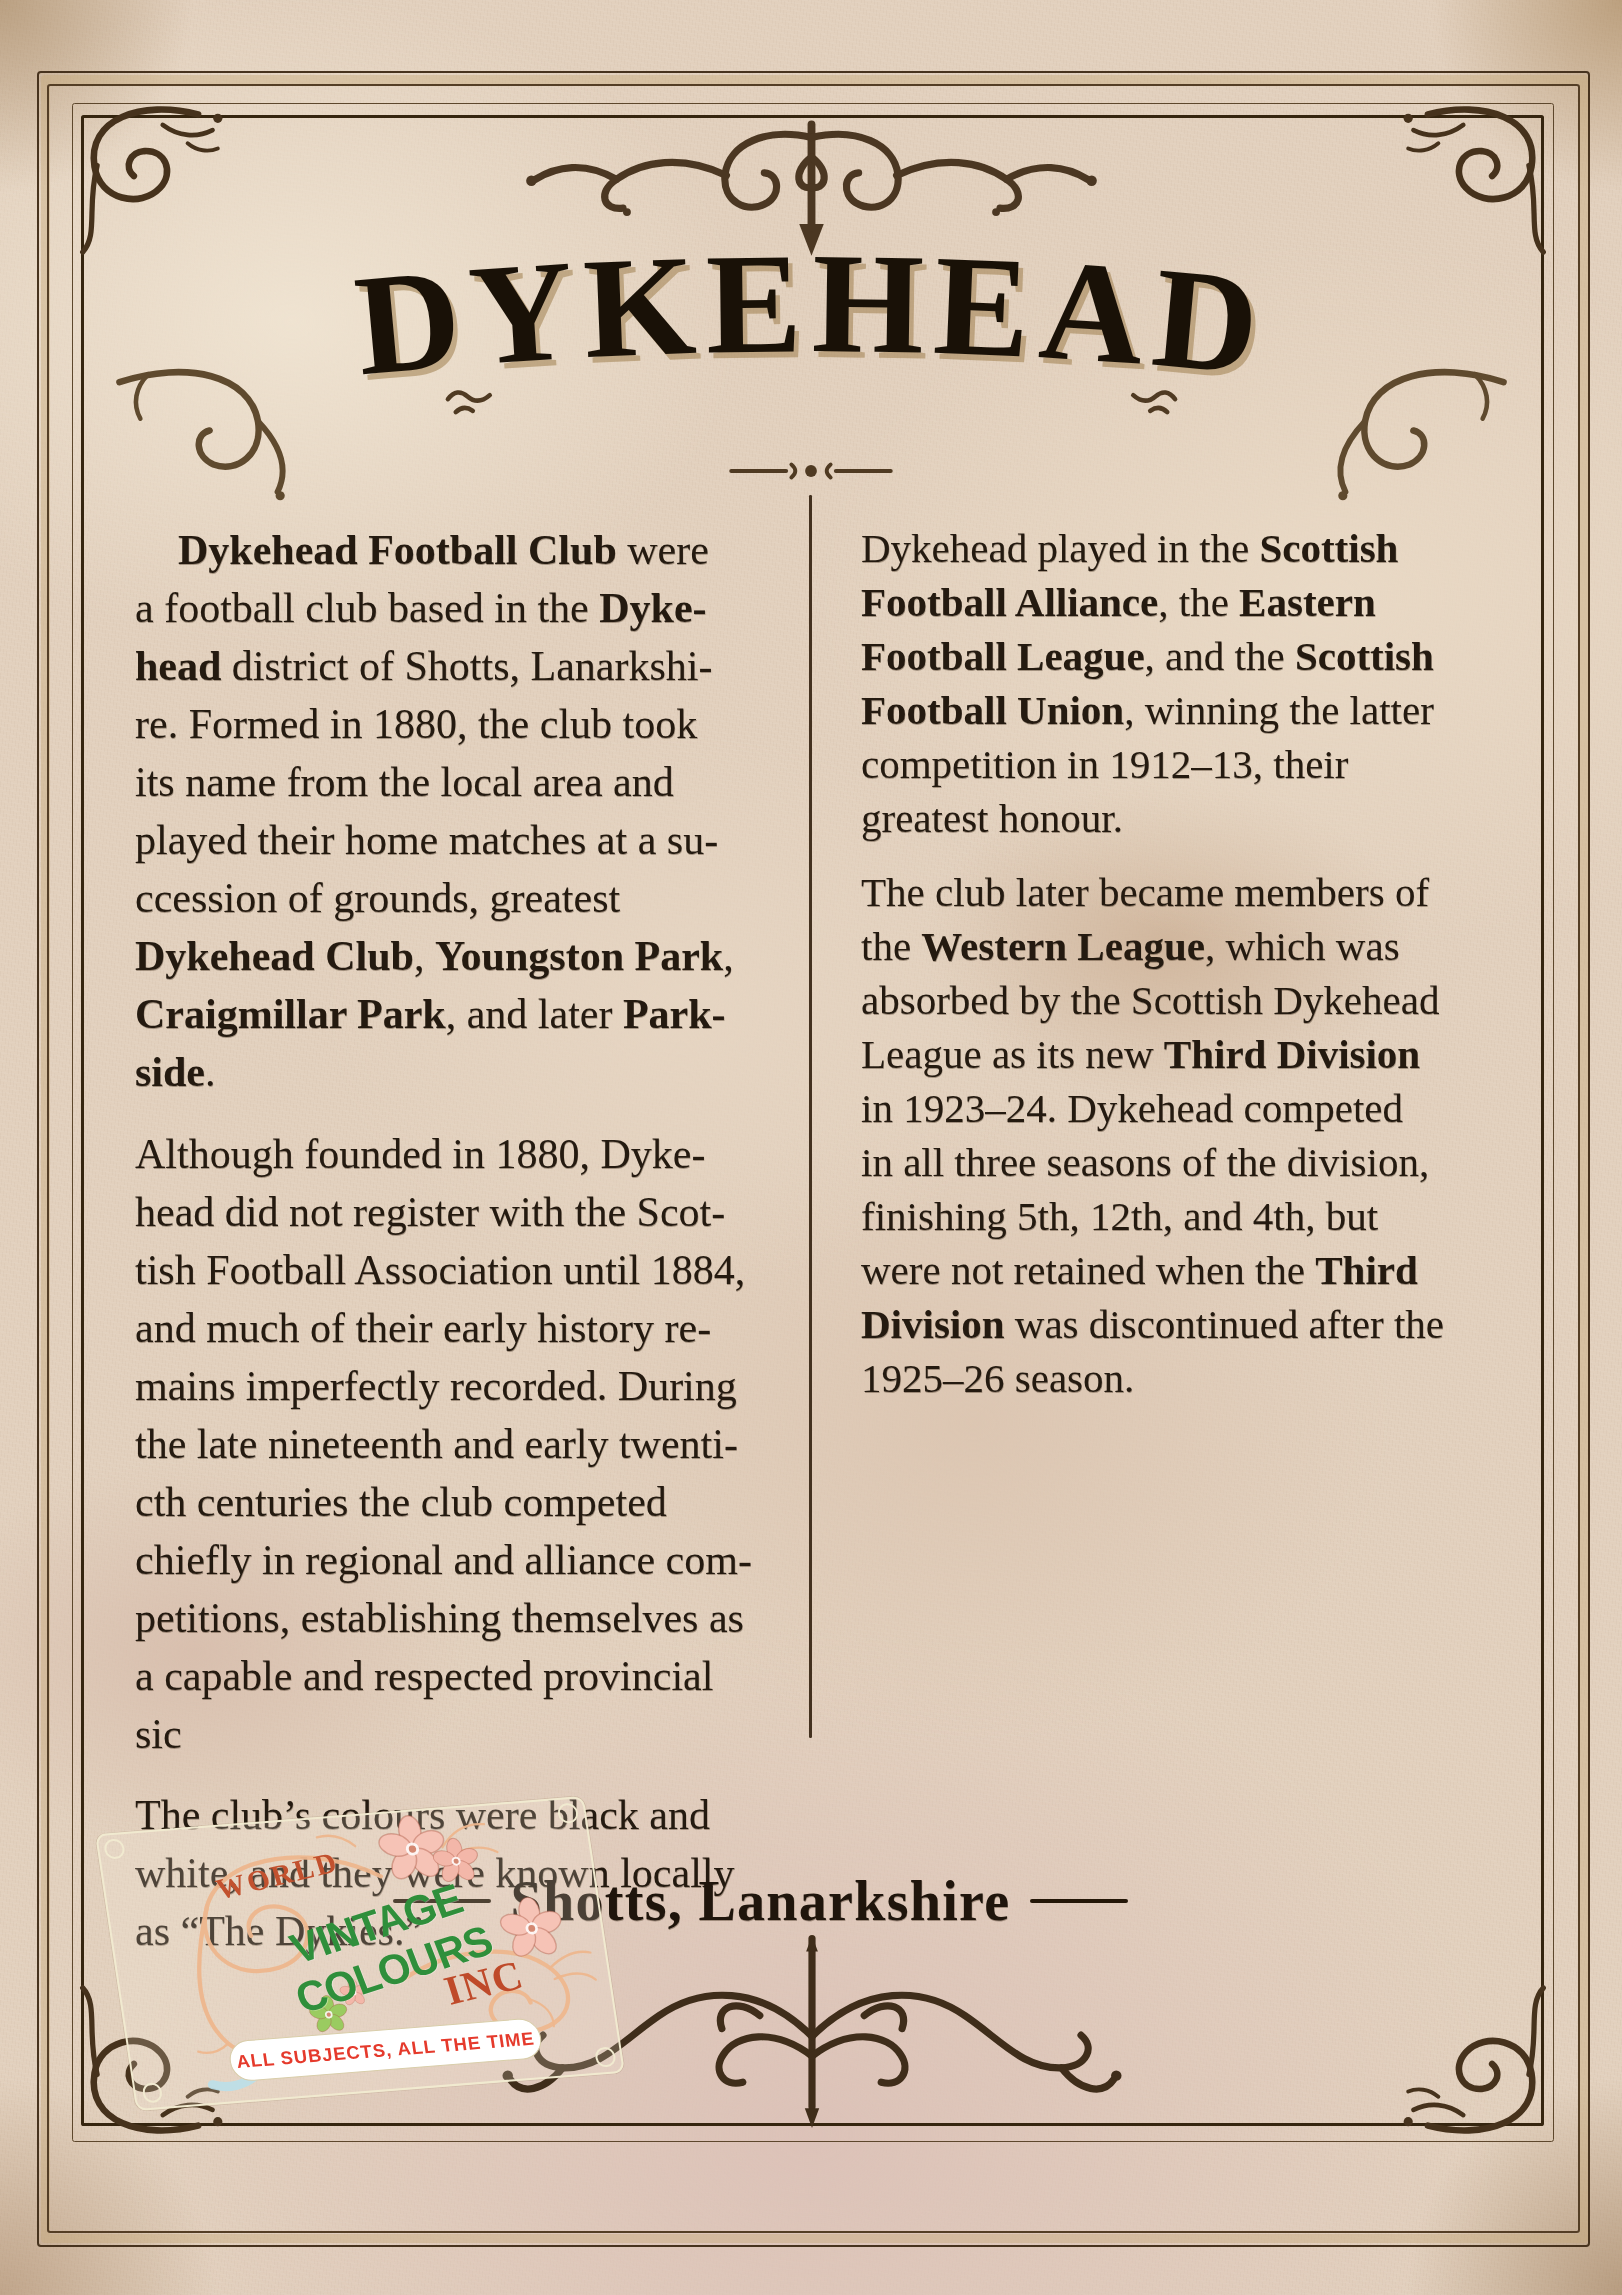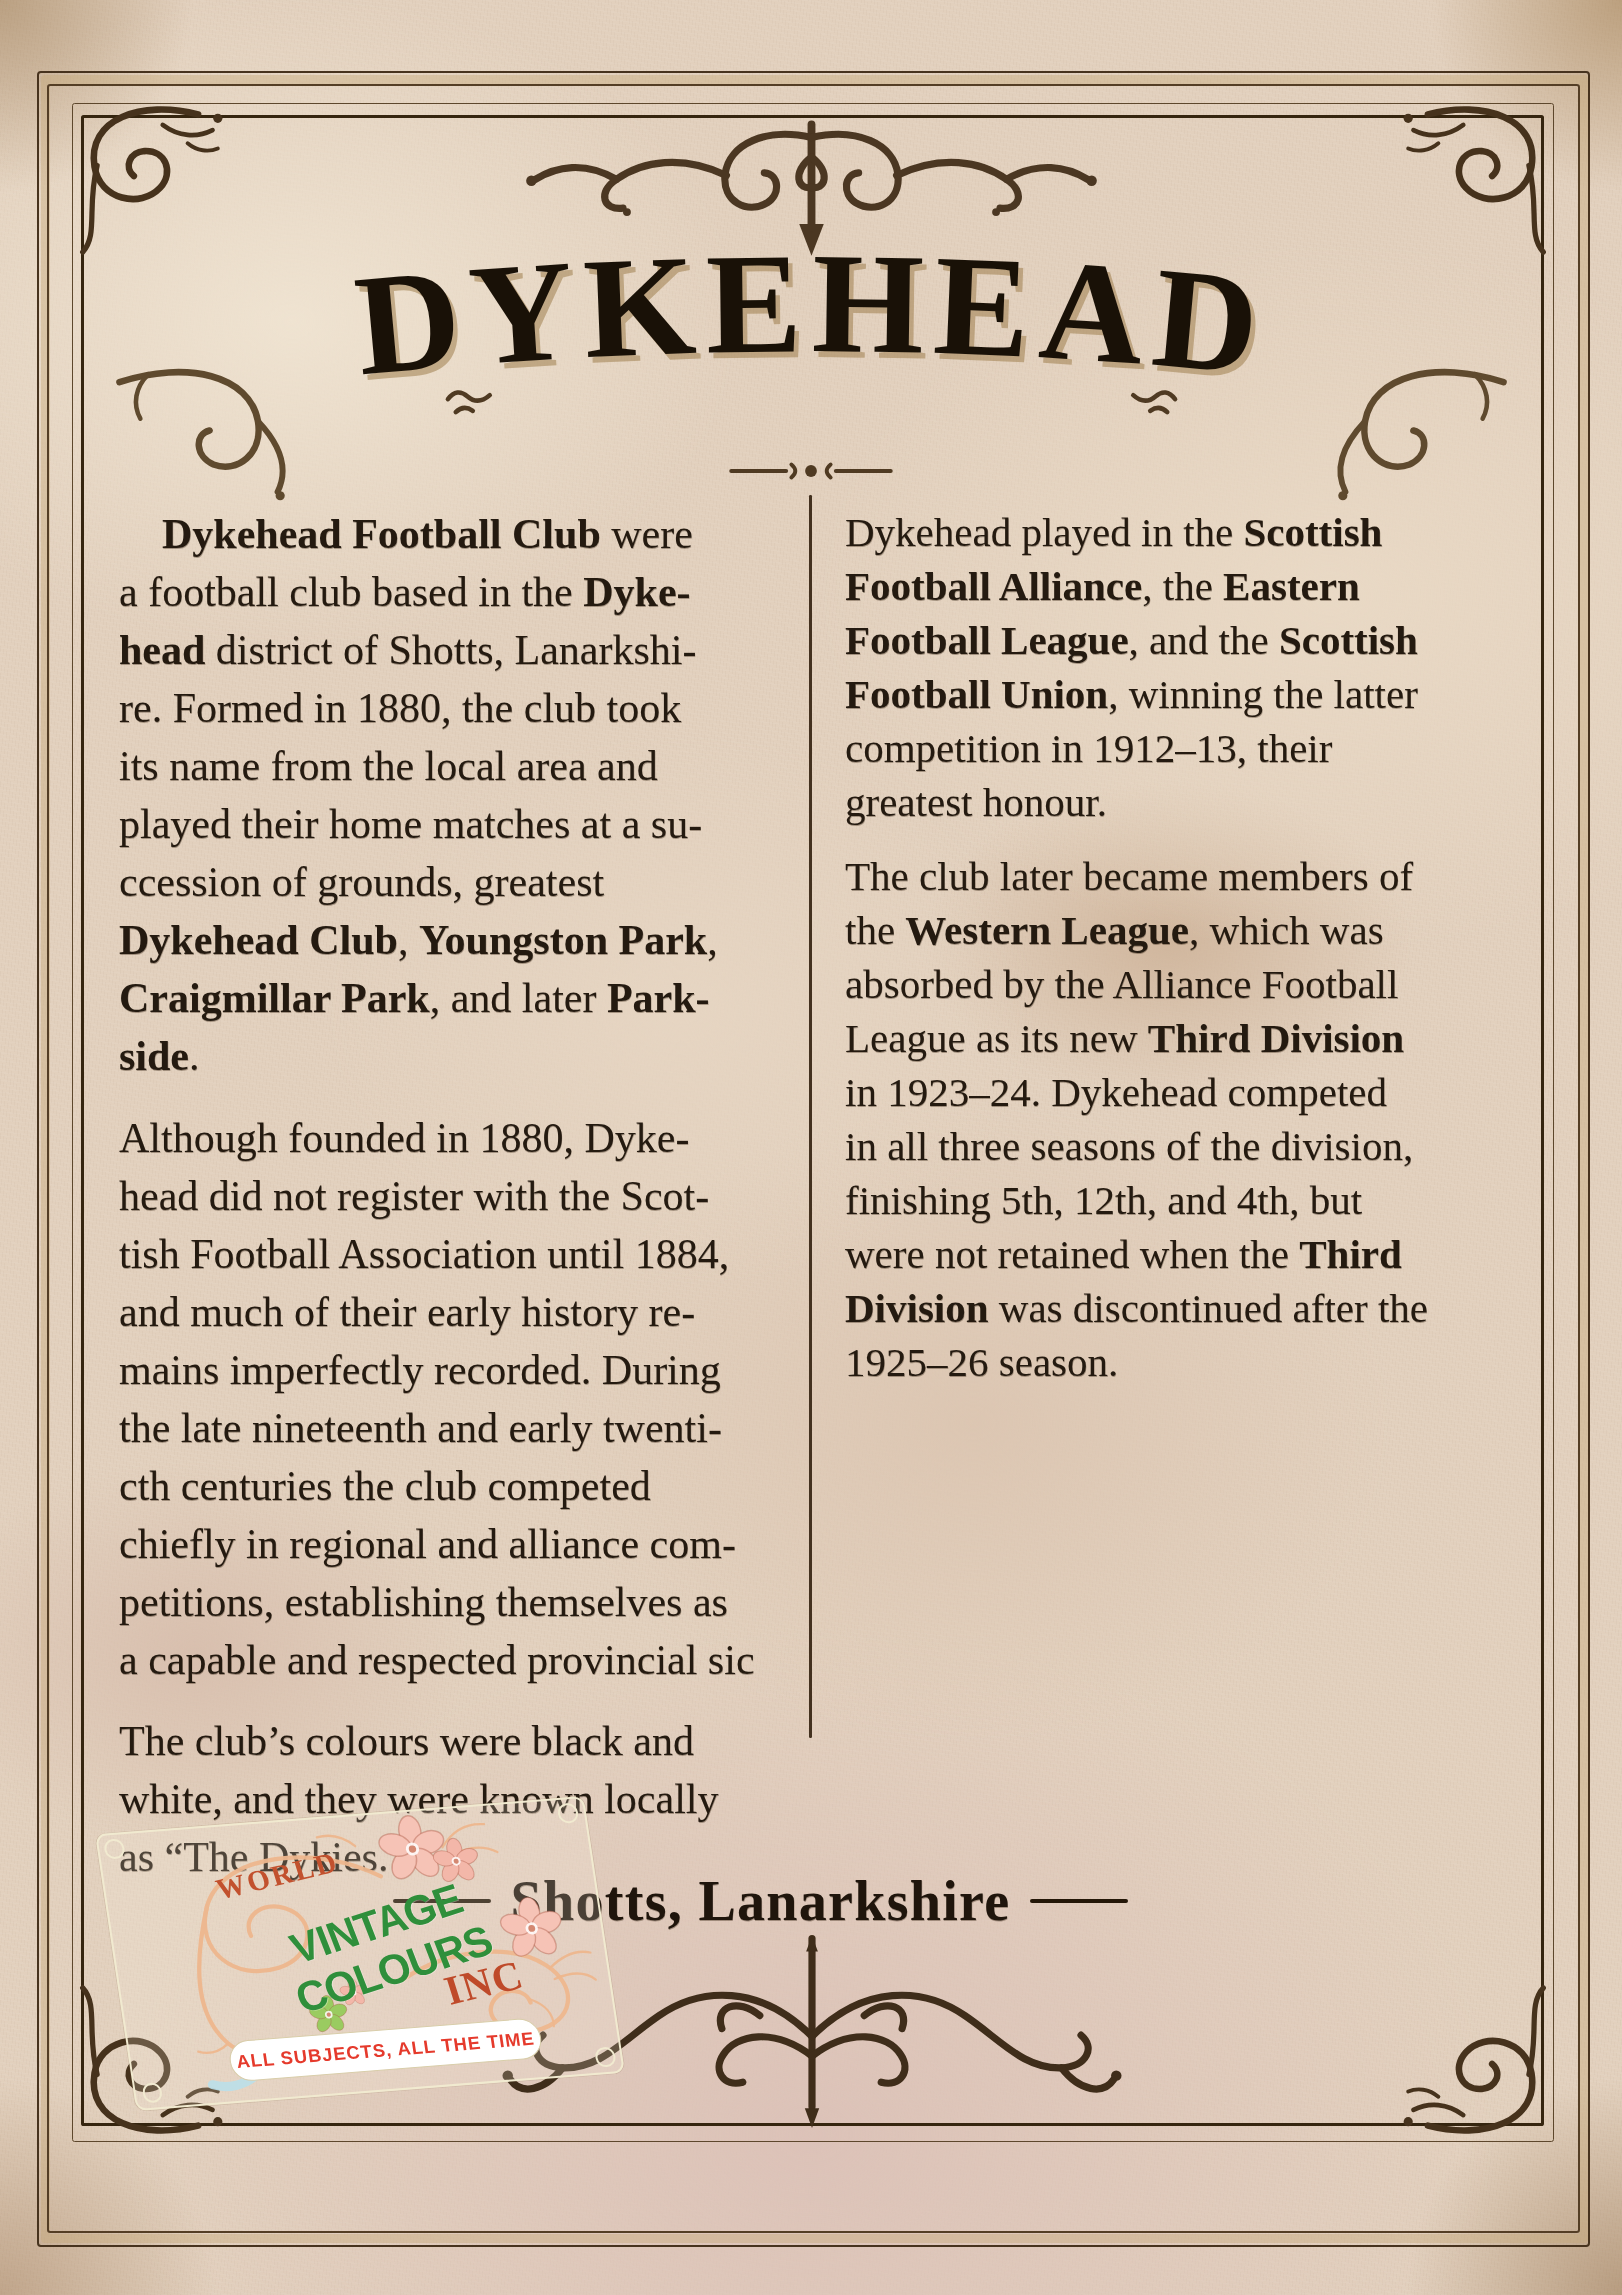--- a/index.html
+++ b/index.html
@@ -51,21 +51,21 @@
   .side-flourish{position:absolute;width:196px;height:151px;top:353px;}
   .side-flourish.left{left:109px;}
   .side-flourish.right{right:109px;transform:scaleX(-1);}
   .squiggle{position:absolute;width:51px;height:42px;top:382px;}
   .squiggle.left{left:444px;}
   .squiggle.right{right:444px;transform:scaleX(-1);}
   .sub-orn{position:absolute;left:726px;top:450px;width:170px;height:42px;}
   
   .col{position:absolute;top:505px;color:#241a10;
     text-shadow:0.4px 0.6px 0 rgba(43,26,10,0.35);}
-  .col p{margin:0;white-space:pre-line;}
+  .col p{margin:16px;white-space:pre-line;}
   .col-left{left:119px;width:664px;font-size:42px;line-height:58px;}
   .col-left p{margin-bottom:23.6px;}
   .col-right{left:845px;width:694px;font-size:41px;line-height:54px;}
   .col-right p{margin-bottom:19.6px;}
   .indent{text-indent:43px;}
   .b{font-weight:bold;}
   .divider{position:absolute;left:809px;top:495px;width:2.6px;height:1243px;background:#43311f;border-radius:1.3px;}
   
   .caption{position:absolute;left:0;top:1869px;width:1623px;display:flex;align-items:center;justify-content:center;gap:19.6px;transform:translateX(-51px);}
   .caption .rule{width:98px;height:3.9px;background:#241708;border-radius:2px;}
@@ -238,21 +238,21 @@
 
   <div class="col col-right">
     <p><span>Dykehead played in the </span><span class="b">Scottish
 Football Alliance</span><span>, the </span><span class="b">Eastern
 Football League</span><span>, and the </span><span class="b">Scottish
 Football Union</span><span>, winning the latter
 competition in 1912–13, their
 greatest honour.</span></p>
     <p><span>The club later became members of
 the </span><span class="b">Western League</span><span>, which was
-absorbed by the Alliance Football
+absorbed by the Scottish Dykehead
 League as its new </span><span class="b">Third Division</span><span>
 in 1923–24. Dykehead competed
 in all three seasons of the division,
 finishing 5th, 12th, and 4th, but
 were not retained when the </span><span class="b">Third
 Division</span><span> was discontinued after the
 1925–26 season.</span></p>
   </div>
 
   <div class="caption">

